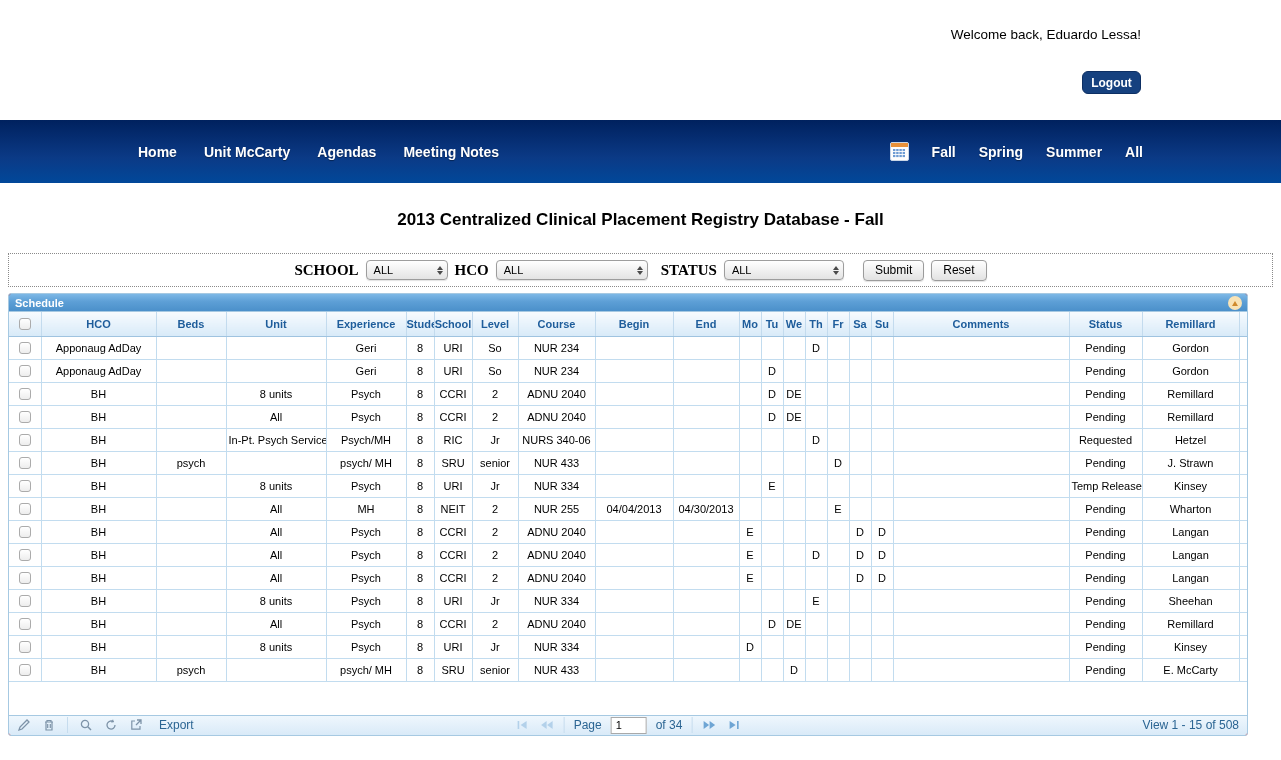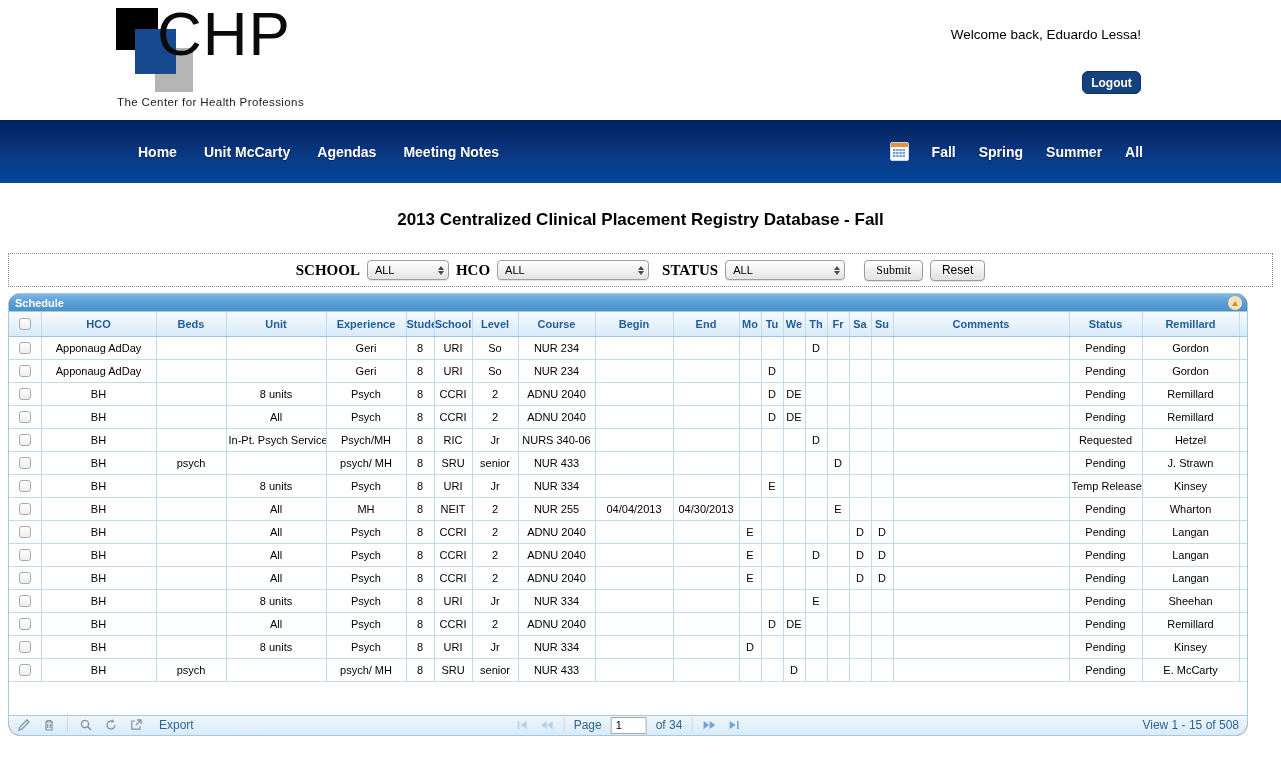--- a/index.html
+++ b/index.html
@@ -48,24 +48,24 @@
   .sel-w1 { width:82px; } .sel-w2 { width:152px; margin-right:6px; } .sel-w3 { width:120px; }
   .sel-arrows { display:flex; flex-direction:column; gap:1px; margin-left:6px; }
   .sel-arrows i { display:block; width:0; height:0; border-left:3px solid transparent;
                   border-right:3px solid transparent; }
   .arr-up { border-bottom:4px solid #4a4a4a; }
   .arr-dn { border-top:4px solid #4a4a4a; }
   .mac-btn { height:21px; padding:0 11px; border:1px solid #9b9b9b; border-radius:4px;
              background:linear-gradient(#ffffff,#e2e2e2); font-size:12px; color:#000;
              cursor:pointer; font-family:"Liberation Sans", sans-serif;
              box-shadow:0 1px 1px rgba(0,0,0,.12); }
-  .btn-submit { margin-left:12px;font-family:Liberation Serif, serif; }
+  .btn-submit { margin-left:12px; }
 
   
-  .grid { margin:0 8px; width:1240px; border:1px solid #a6c9e2; border-radius:12px;
+  .grid { margin:0 8px; width:1240px; border:1px solid #a6c9e2; border-radius:3px;
           overflow:hidden; background:#b91c1c; }
   .grid-caption { position:relative; height:18px; line-height:18px; padding-left:6px;
                   background:linear-gradient(180deg,#7db8e6 0%,#5d9fd6 45%,#4b90ca 100%);
                   color:#fff; font-size:11px; font-weight:bold;
                   border-bottom:1px solid #a6c9e2; }
   .collapse-btn { position:absolute; right:5px; top:2px; width:14px; height:14px;
                   border-radius:50%; background:#f8e3b6; display:flex; align-items:center;
                   justify-content:center; cursor:pointer; }
   .collapse-btn i { display:block; width:0; height:0; border-left:3.5px solid transparent;
                     border-right:3.5px solid transparent; border-bottom:5px solid #cf8a2d; }
@@ -96,27 +96,20 @@
                 padding-left:4px; color:#000; font-family:"Liberation Sans", sans-serif; }
   .pager-right { margin-left:auto; padding-right:8px; }
   .icon-btn { display:flex; align-items:center; cursor:pointer; background:none; border:none; padding:0; }
   .export-lbl { margin-left:5px; color:#2b6593; font-size:12px; cursor:pointer; }
   .pg-ico { display:block; }
 </style>
 </head>
 <body>
 
 <div class="top-header">
-  <div class="logo">
-    <div class="sq sq-black"></div>
-    <div class="sq sq-blue"></div>
-    <div class="sq sq-gray"></div>
-    <div class="logo-text">CHP</div>
-    <div class="logo-tagline">The Center for Health Professions</div>
-  </div>
   <div class="welcome">Welcome back, Eduardo Lessa!</div>
   <button class="logout-btn">Logout</button>
 </div>
 
 <div class="navbar">
   <div class="nav-left">
     <a class="nav-link">Home</a>
     <a class="nav-link">Unit McCarty</a>
     <a class="nav-link">Agendas</a>
     <a class="nav-link">Meeting Notes</a>

